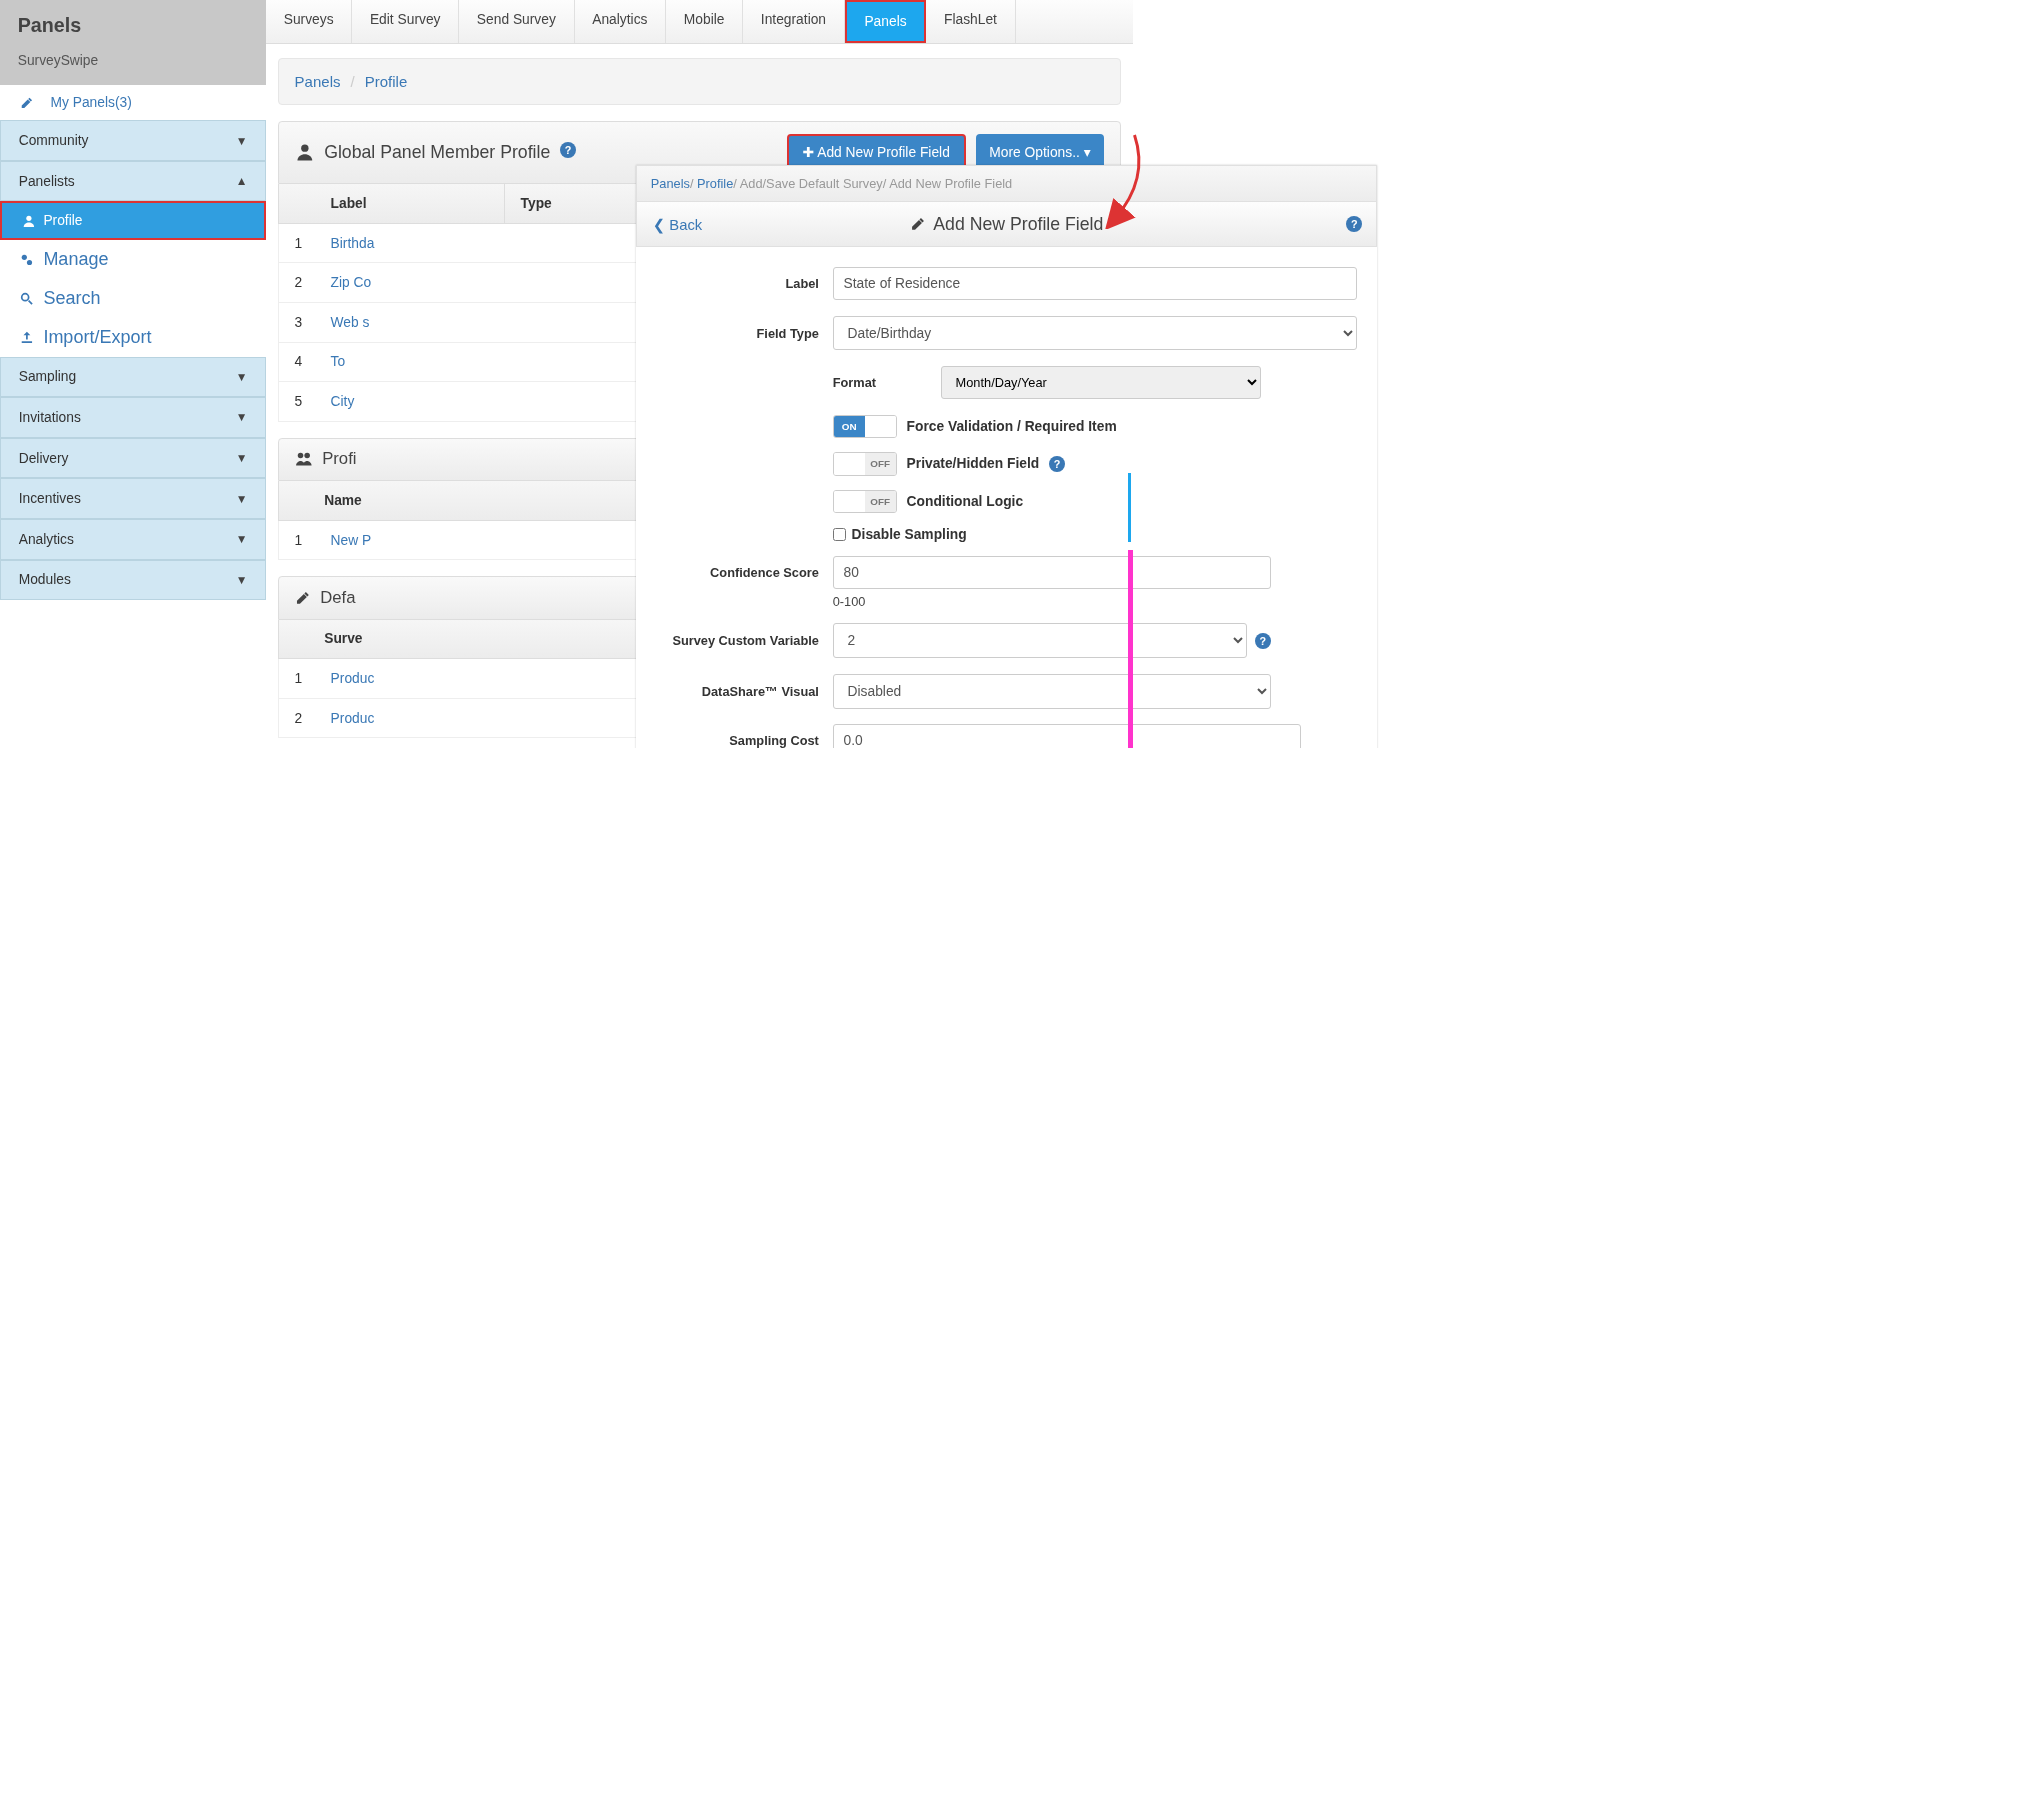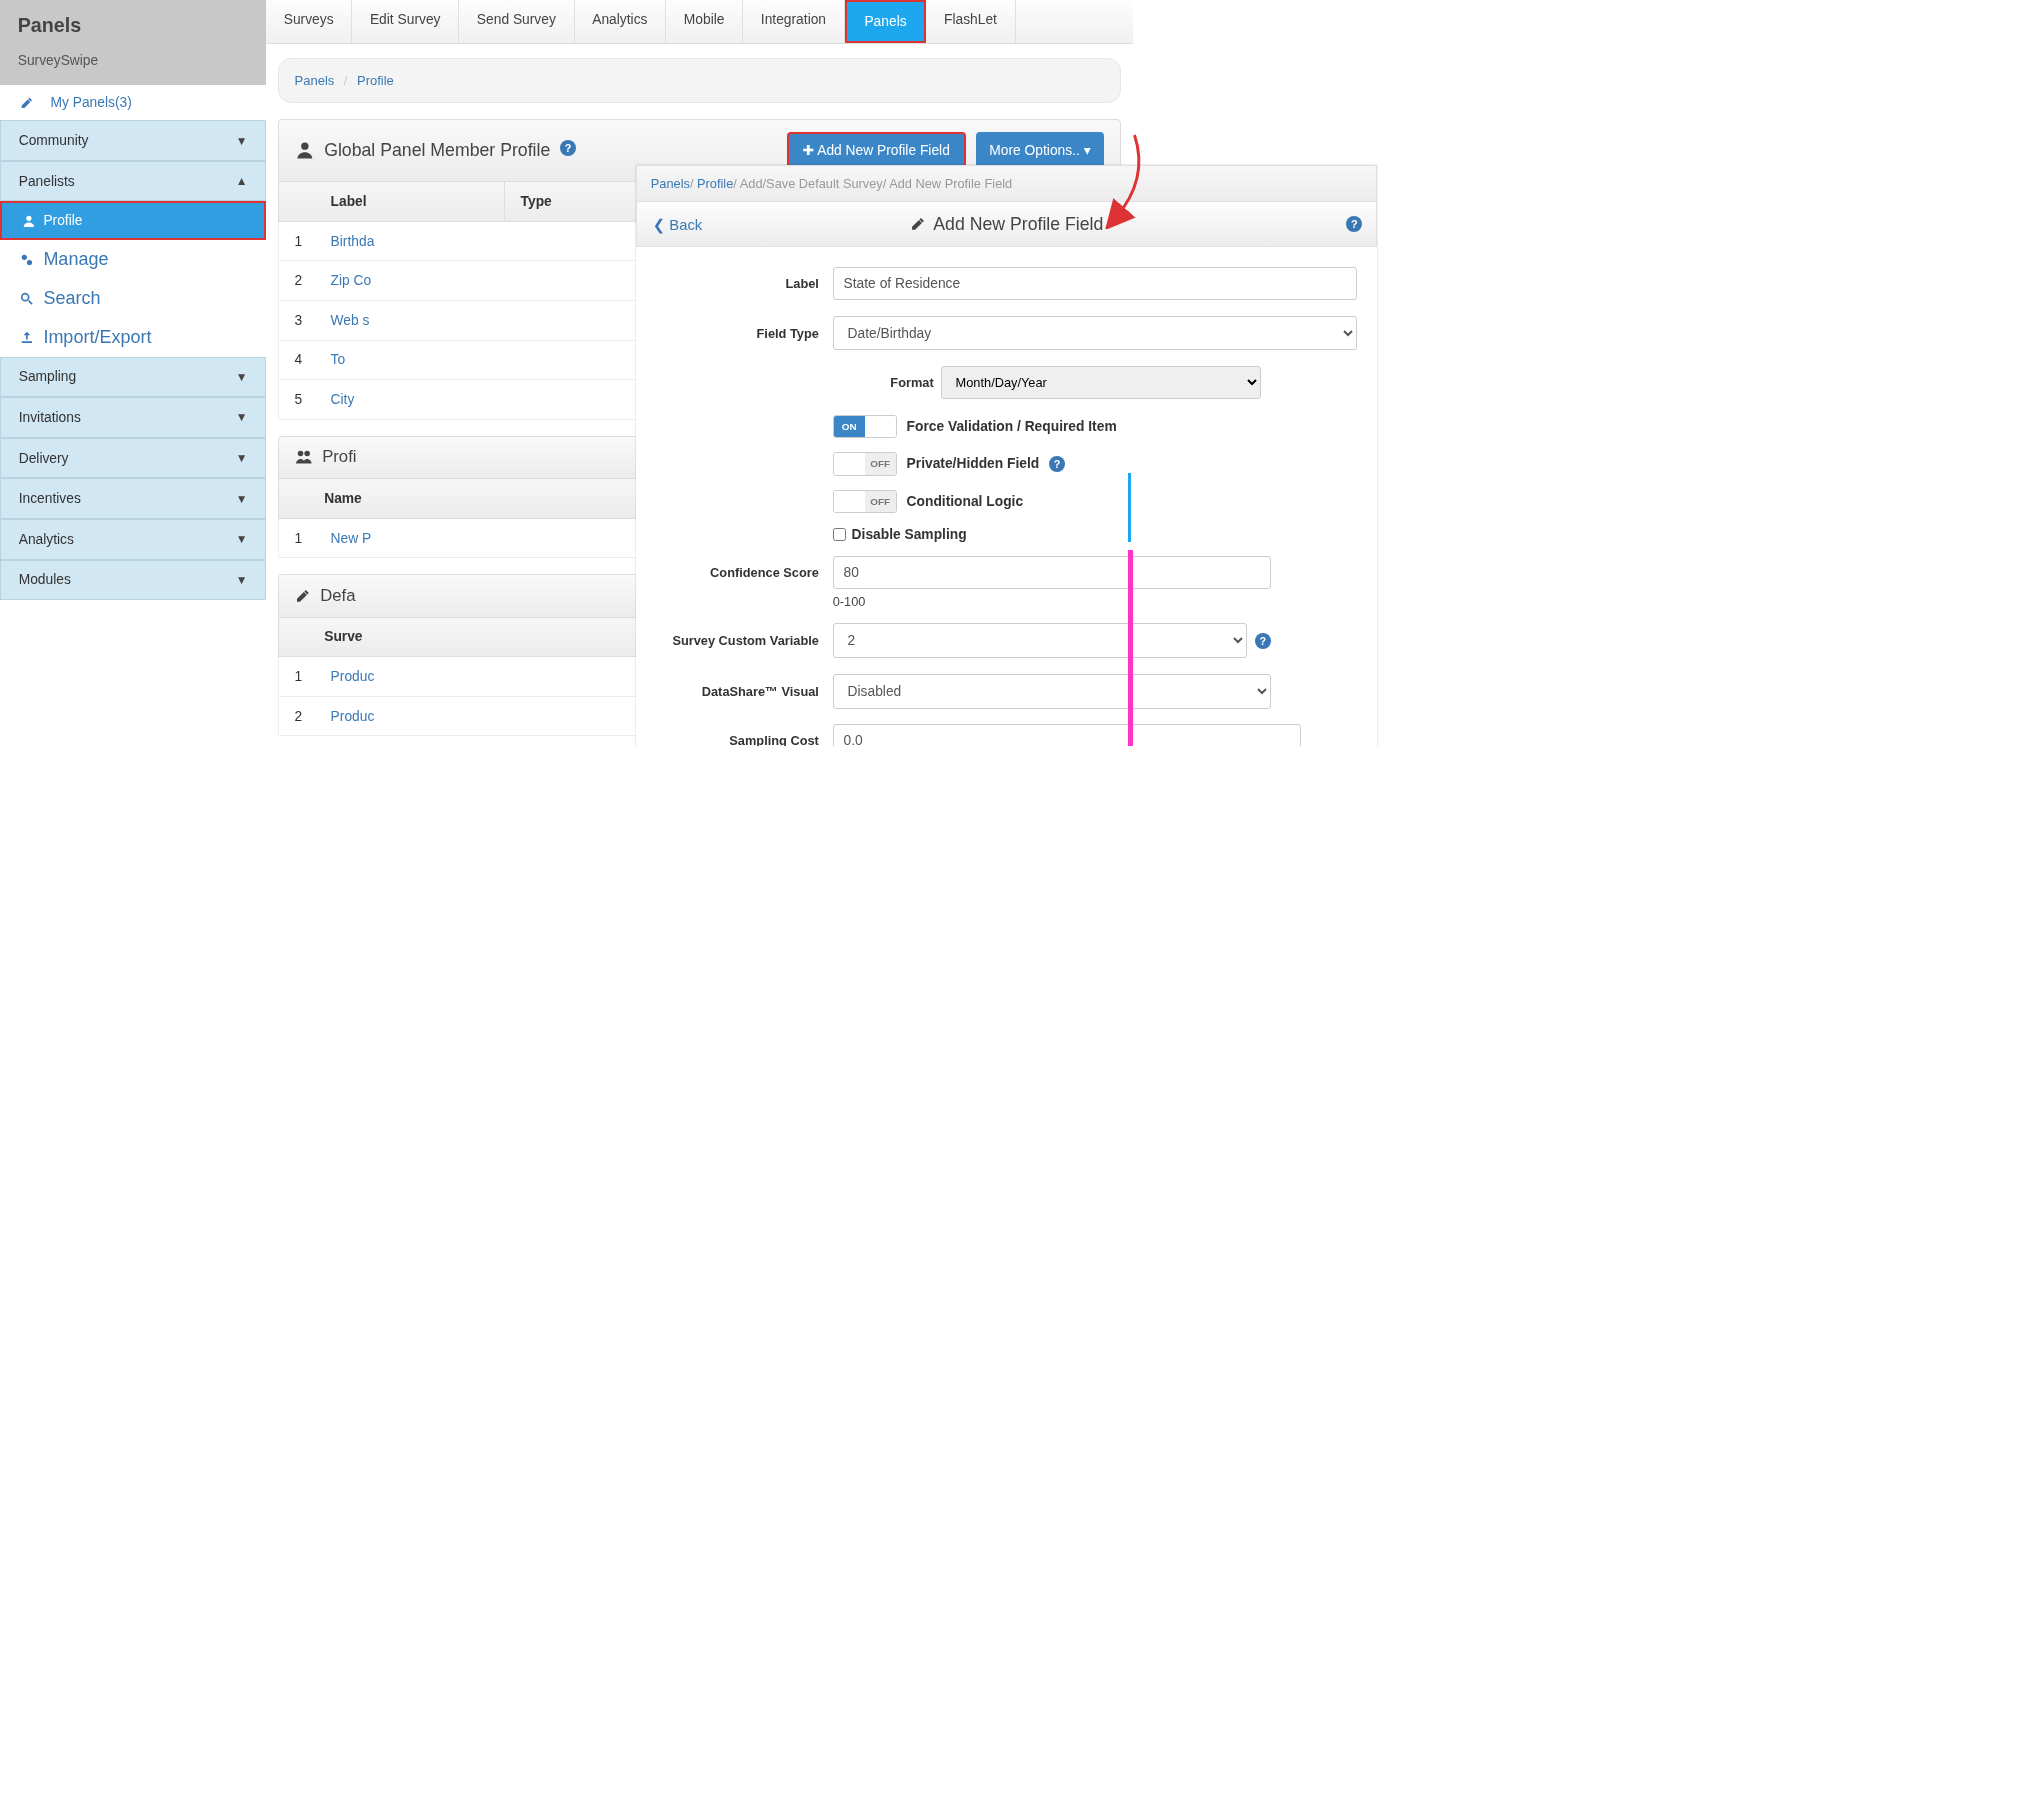--- a/index.html
+++ b/index.html
@@ -13,21 +13,21 @@
 .nav-link{display:flex;align-items:center;gap:17px;padding:9.9px 19.7px;color:#3a78b5;text-decoration:none;font-size:13.8px}
 .nav-section{display:flex;justify-content:space-between;align-items:center;padding:11.8px 17.7px;background:#d1e7f3;border:1px solid #b8d3e0;color:#333;font-size:13.8px;cursor:pointer}
 .nav-active{background:#309ee0;color:#fff;display:flex;align-items:center;gap:7.9px;padding:9.9px 19.7px;border:2px solid #d33}
 .nav-sub{padding:8.9px 19.7px;display:flex;align-items:center;gap:9.9px;color:#3a78b5;font-size:18px;cursor:pointer}
 .caret{font-size:11.8px;color:#444}
 .main{flex:1;position:relative}
 .topnav{display:flex;border-bottom:1px solid #ddd;background:linear-gradient(#fdfdfd,#f0f0f0)}
 .topnav .tab{padding:11.8px 17.7px;color:#444;font-size:13.8px;border-right:1px solid #e0e0e0;cursor:pointer}
 .topnav .tab.active{background:#1da7ee;color:#fff;border:2px solid #d33}
 .content{padding:14.8px 11.8px 9.9px}
-.breadcrumb{padding:13.8px 15.8px;background:#f4f4f4;border:1px solid #e6e6e6;border-radius:13px;font-size:13px;color:#999;margin-bottom:15.8px}
+.breadcrumb{padding:13.8px 15.8px;background:#f4f4f4;border:1px solid #e6e6e6;border-radius:4px;font-size:15px;color:#999;margin-bottom:15.8px}
 .breadcrumb a{color:#3a78b5;text-decoration:none}
 .breadcrumb .sep{margin:0 5.9px;color:#ccc}
 .panel-head{background:linear-gradient(#f9f9f9,#ececec);border:1px solid #ddd;border-radius:3.9px 3.9px 0 0;padding:11.8px 15.8px;display:flex;align-items:center;justify-content:space-between}
 .panel-head .title{display:flex;align-items:flex-start;gap:9.9px;font-size:17.7px;color:#444}
 .btn{padding:8.9px 13.8px;border-radius:3.9px;color:#fff;font-size:13.8px;cursor:pointer;border:none}
 .btn-blue{background:#3b86c7}
 .btn-blue.boxed{border:2px solid #d33}
 .hdr-row{display:flex;background:linear-gradient(#f6f6f6,#ececec);border:1px solid #ddd;border-top:none}
 .hdr-row .th{padding:11.8px 15.8px;font-weight:600;color:#333;font-size:13.8px}
 .w1{width:36px}.w2{width:190px;border-right:1px solid #ddd}.w3{flex:1}
@@ -43,21 +43,21 @@
 .overlay .hdr{background:linear-gradient(#fdfdfd,#ececec);border:1px solid #e0e0e0;border-top:none;padding:13.8px 15.8px;display:flex;align-items:center;position:relative}
 .overlay .hdr .back{color:#3a78b5;font-size:14.8px;cursor:pointer}
 .overlay .hdr .ctitle{position:absolute;left:50%;transform:translateX(-50%);font-size:17.7px;color:#444;display:flex;align-items:center;gap:7.9px}
 .help{display:inline-flex;width:15.8px;height:15.8px;border-radius:50%;background:#3a78b5;color:#fff;align-items:center;justify-content:center;font-size:10.8px;font-weight:bold}
 .form{padding:19.7px 19.7px 29.6px}
 .frow{display:flex;align-items:center;margin-bottom:15.8px}
 .flabel{width:177px;text-align:right;padding-right:13.8px;font-size:12.8px;font-weight:600;color:#333}
 .finput{flex:1}
 .finput input,.finput select{width:100%;padding:7.9px 9.9px;border:1px solid #ccc;border-radius:3px;font-size:13.8px;color:#555;background:#fff}
 .sub-row{display:flex;align-items:center;margin-left:177px;margin-bottom:15.8px}
-.sub-label{width:108px;text-align:right;padding-right:7px;font-size:12.8px;font-weight:600}
+.sub-label{width:108px;text-align:left;padding-right:7px;font-size:12.8px;font-weight:600}
 .sub-sel{flex:1}
 .sub-sel select{width:320px;padding:6.9px 9.9px;border:1px solid #ccc;border-radius:3px;font-size:12.8px}
 .toggle-row{display:flex;align-items:center;margin-left:177px;margin-bottom:13.8px;gap:9.9px}
 .toggle{width:64px;height:23.6px;border:1px solid #ccc;border-radius:3px;display:flex;overflow:hidden;font-size:9.9px;font-weight:600}
 .toggle .on{flex:1;display:flex;align-items:center;justify-content:center}
 .toggle.active .on:first-child{background:#3b86c7;color:#fff}
 .toggle.active .on:last-child{background:#fff}
 .toggle.inactive .on:first-child{background:#fff}
 .toggle.inactive .on:last-child{background:#eee;color:#777}
 .toggle-label{font-size:13.8px;font-weight:600;color:#333}

